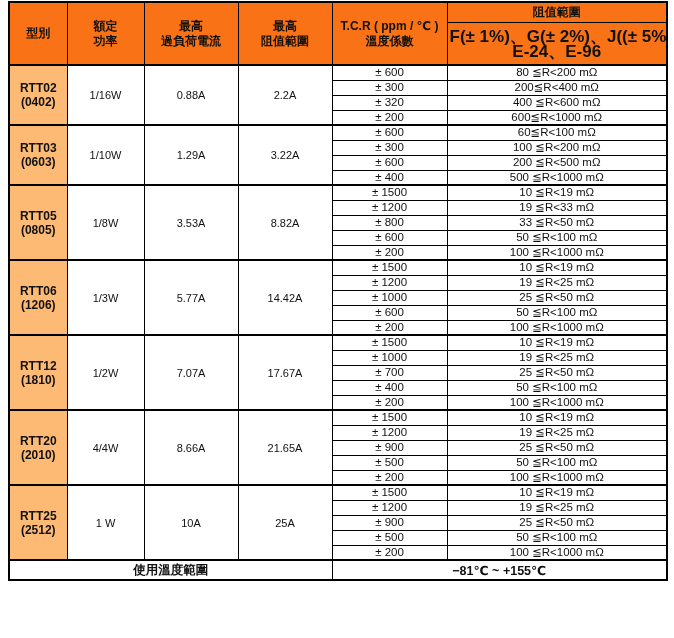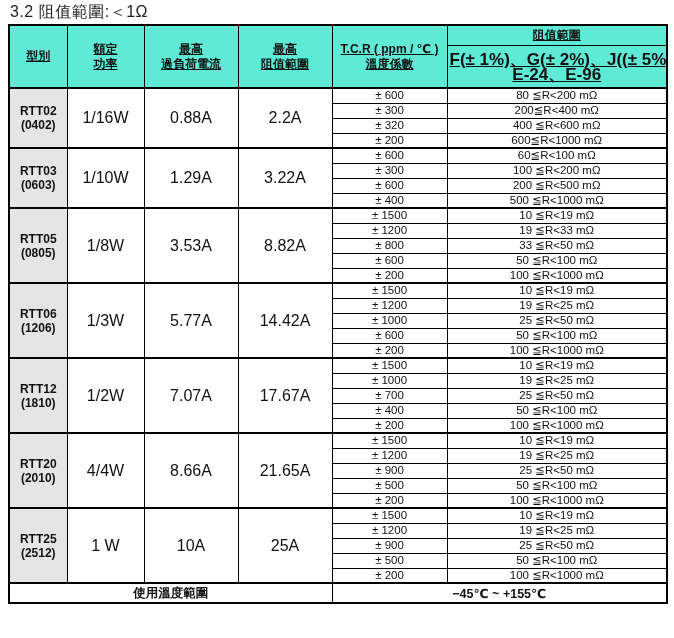--- a/index.html
+++ b/index.html
@@ -28,56 +28,54 @@
   .spec th, .spec td {
     border: 1px solid #000;
     padding: 0 2px;
     text-align: center;
     vertical-align: middle;
     overflow: hidden;
     white-space: nowrap;
   }
   
   .spec thead th {
-    background: #5eead4;
+    background: #f97316;
     font-weight: bold;
     font-size: 12px;
     line-height: 15px;
-    text-decoration: underline;
   }
   .spec thead .hdr-range-title { height: 19px; font-size: 12px; }
   .spec thead .hdr-sub { height: 40px; font-weight: bold; font-size: 17px; line-height: 15px; }
   .spec thead tr.hdr-top th.rowspan2 { height: 61px; }
   .spec thead { border-bottom: 2px solid #000; }
   .hdr-two-line div { line-height: 15px; }
   
   .spec td.type-cell {
-    background: #e5e5e5;
+    background: #fdba74;
     font-weight: bold;
     font-size: 12px;
     line-height: 14px;
   }
-  .spec td.val-cell { font-size: 16px; text-align: center; }
+  .spec td.val-cell { font-size: 11px; text-align: center; }
   .spec tr.sub-row { height: 15px; }
   .spec td.tcr-cell, .spec td.range-cell { font-size: 11.5px; line-height: 13px; }
   .spec tr.block-start td { border-top: 2px solid #000; }
   
   .spec tfoot td { height: 18px; border-top: 2px solid #000; margin-left: 22px; }
   .spec tfoot .temp-label {
     font-weight: bold;
     font-size: 12.5px;
     font-family: "Liberation Serif", "DejaVu Serif", serif;
   }
   .spec tfoot .temp-value { font-weight: bold; font-size: 12.5px; }
 </style>
 </head>
 <body>
 
 <div class="page">
-  <div class="doc-title">3.2 阻值範圍:＜1Ω</div>
 
   <table class="spec">
     <colgroup>
       <col style="width:58px">
         <col style="width:77px">
         <col style="width:94px">
       <col style="width:94px">
         <col style="width:115px">
         <col style="width:220px">
     </colgroup>
@@ -288,17 +286,17 @@
           <td class="range-cell">50 ≦R&lt;100 mΩ</td>
         </tr>
         <tr class="sub-row">
           <td class="tcr-cell">± 200</td>
           <td class="range-cell">100 ≦R&lt;1000 mΩ</td>
         </tr>
       </tbody>
     <tfoot>
       <tr>
         <td colspan="4" class="temp-label">使用溫度範圍</td>
-        <td colspan="2" class="temp-value">−45℃ ~ +155℃</td>
+        <td colspan="2" class="temp-value">−81℃ ~ +155℃</td>
       </tr>
     </tfoot>
   </table>
 </div>
 
 </body></html>

